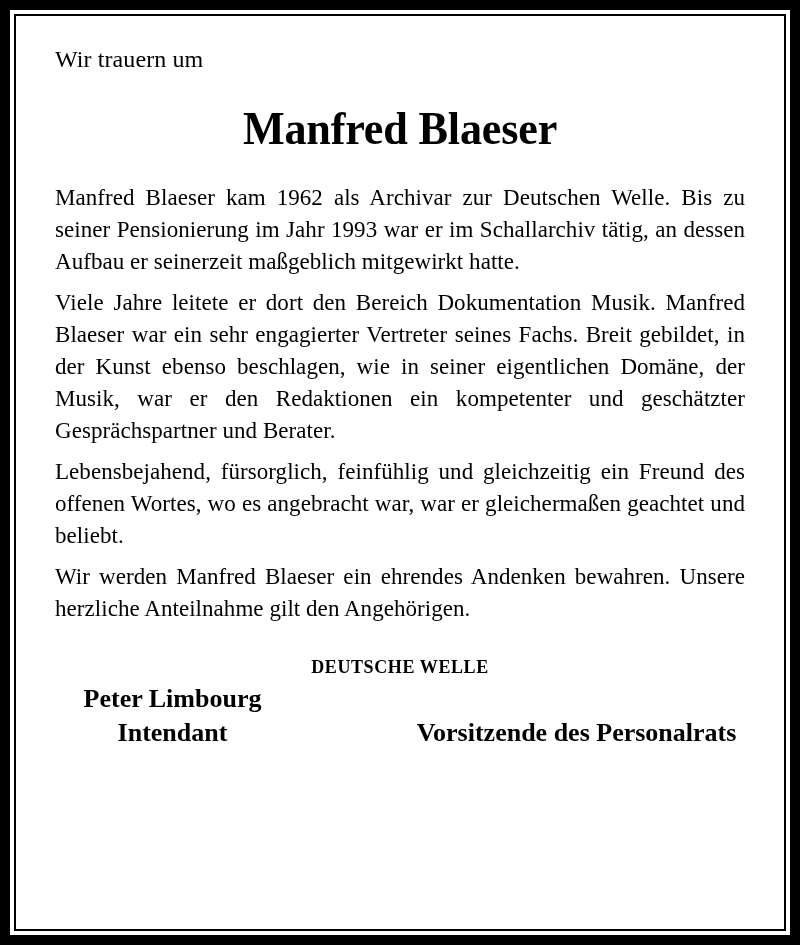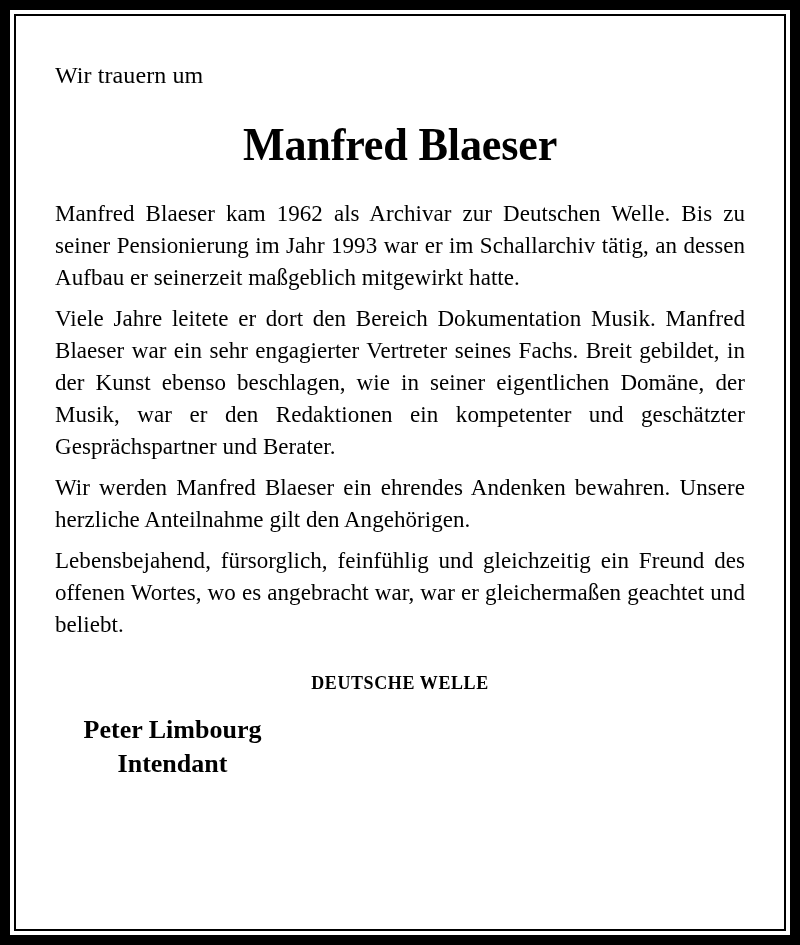--- a/index.html
+++ b/index.html
@@ -36,21 +36,21 @@
     height: 100%;
     border: 2px solid #000000;
     background: #ffffff;
   }
 
   
   .content {
     box-sizing: border-box;
     width: 100%;
     height: 100%;
-    padding: 44px 39px 0 39px;
+    padding: 28px 39px 0 39px;
   }
 
   .intro-line {
     font-size: 24px;
     line-height: 30px;
     letter-spacing: 0.1px;
     margin: 0;
   }
 
   .deceased-name {
@@ -92,21 +92,20 @@
   .org-name {
     text-align: center;
     font-size: 18px;
     line-height: 30px;
     font-weight: bold;
     letter-spacing: 0.6px;
     margin: 0;
   }
   .signers {
     display: flex;
-    margin-top: 15px;
     align-items: flex-end;
   }
   .signer {
     flex: 0 0 50%;
     text-align: center;
     box-sizing: border-box;
   }
   .signer-left {
     padding-right: 110px;
   }
@@ -134,33 +133,34 @@
     <div class="notice-inner">
       <div class="content">
 
         <p class="intro-line">Wir trauern um</p>
 
         <h1 class="deceased-name">Manfred Blaeser</h1>
 
         <div class="body-block">
           <p class="para">Manfred Blaeser kam 1962 als Archivar zur Deutschen Welle. Bis zu seiner Pensionierung im Jahr 1993 war er im Schallarchiv tätig, an dessen Aufbau er seinerzeit maßgeblich mitgewirkt hatte.</p>
           <p class="para">Viele Jahre leitete er dort den Bereich Dokumentation Musik. Manfred Blaeser war ein sehr engagierter Vertreter seines Fachs. Breit gebildet, in der Kunst ebenso beschlagen, wie in seiner eigentlichen Domäne, der Musik, war er den Redaktionen ein kompetenter und geschätzter Gesprächspartner und Berater.</p>
+          <p class="para">Lebensbejahend, fürsorglich, feinfühlig und gleichzeitig ein Freund des offenen Wortes, wo es angebracht war, war er gleichermaßen geachtet und beliebt.</p>
           <p class="para">Wir werden Manfred Blaeser ein ehrendes Andenken bewahren. Unsere herzliche Anteilnahme gilt den Angehörigen.</p>
-          <p class="para">Lebensbejahend, fürsorglich, feinfühlig und gleichzeitig ein Freund des offenen Wortes, wo es angebracht war, war er gleichermaßen geachtet und beliebt.</p>
         </div>
 
         <div class="signature">
           <p class="org-name">DEUTSCHE WELLE</p>
 
           <div class="signers">
             <div class="signer signer-left">
               <p class="signer-name">Peter Limbourg</p>
               <p class="signer-role">Intendant</p>
             </div>
             <div class="signer signer-right">
+              <p class="signer-role">Vorsitzende des Personalrats</p>
             </div>
           </div>
         </div>
 
       </div>
     </div>
   </div>
 </div>
 
 </body></html>

